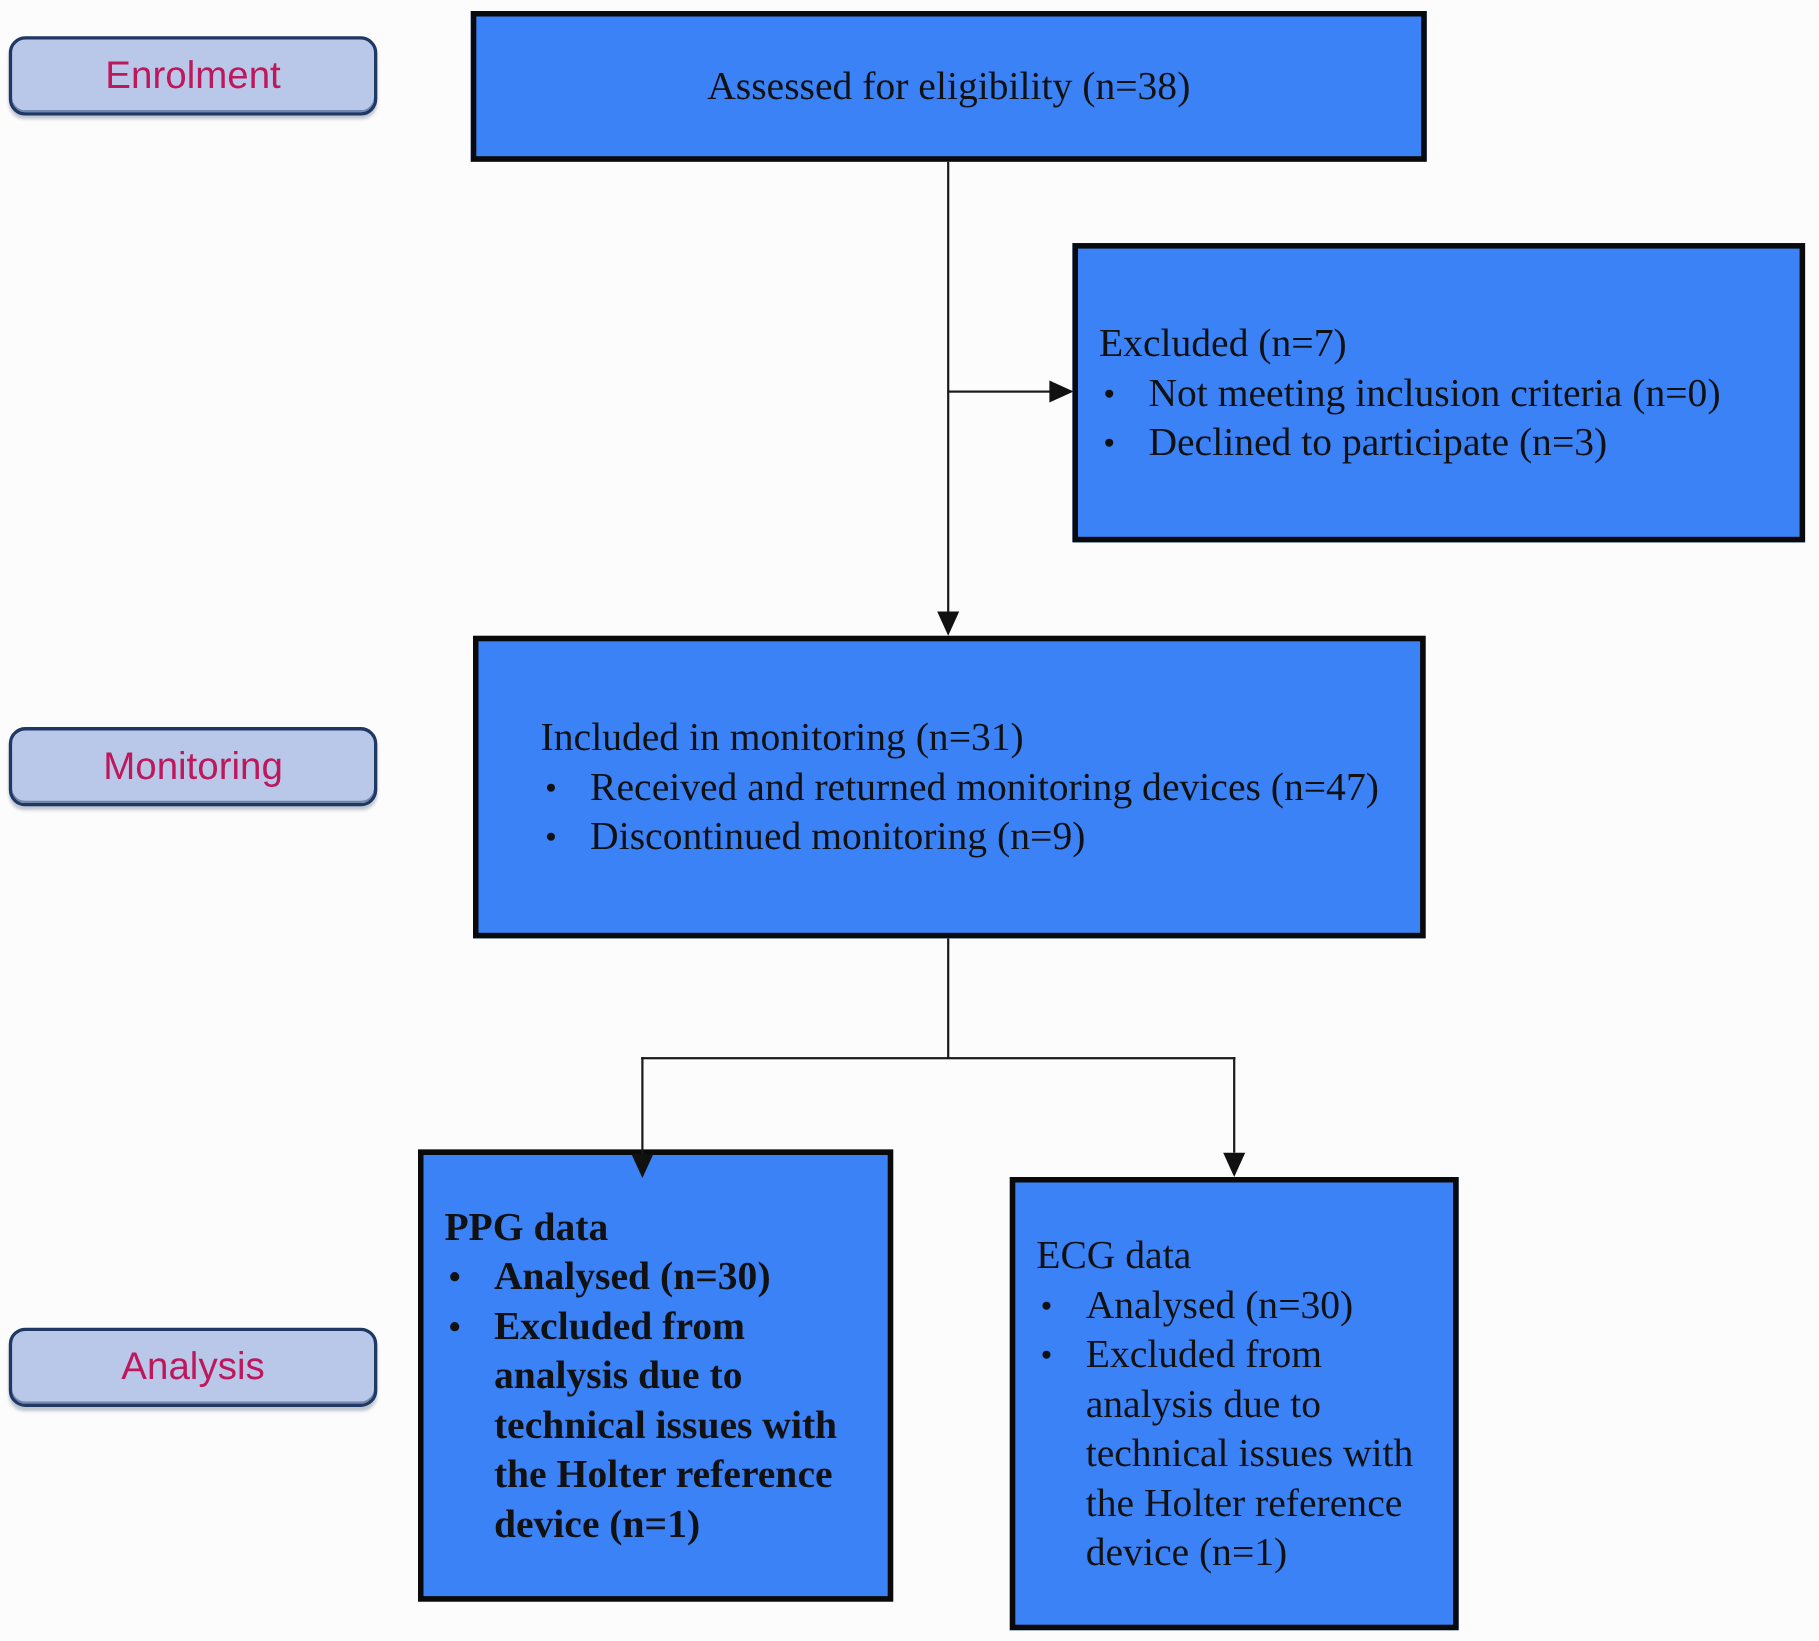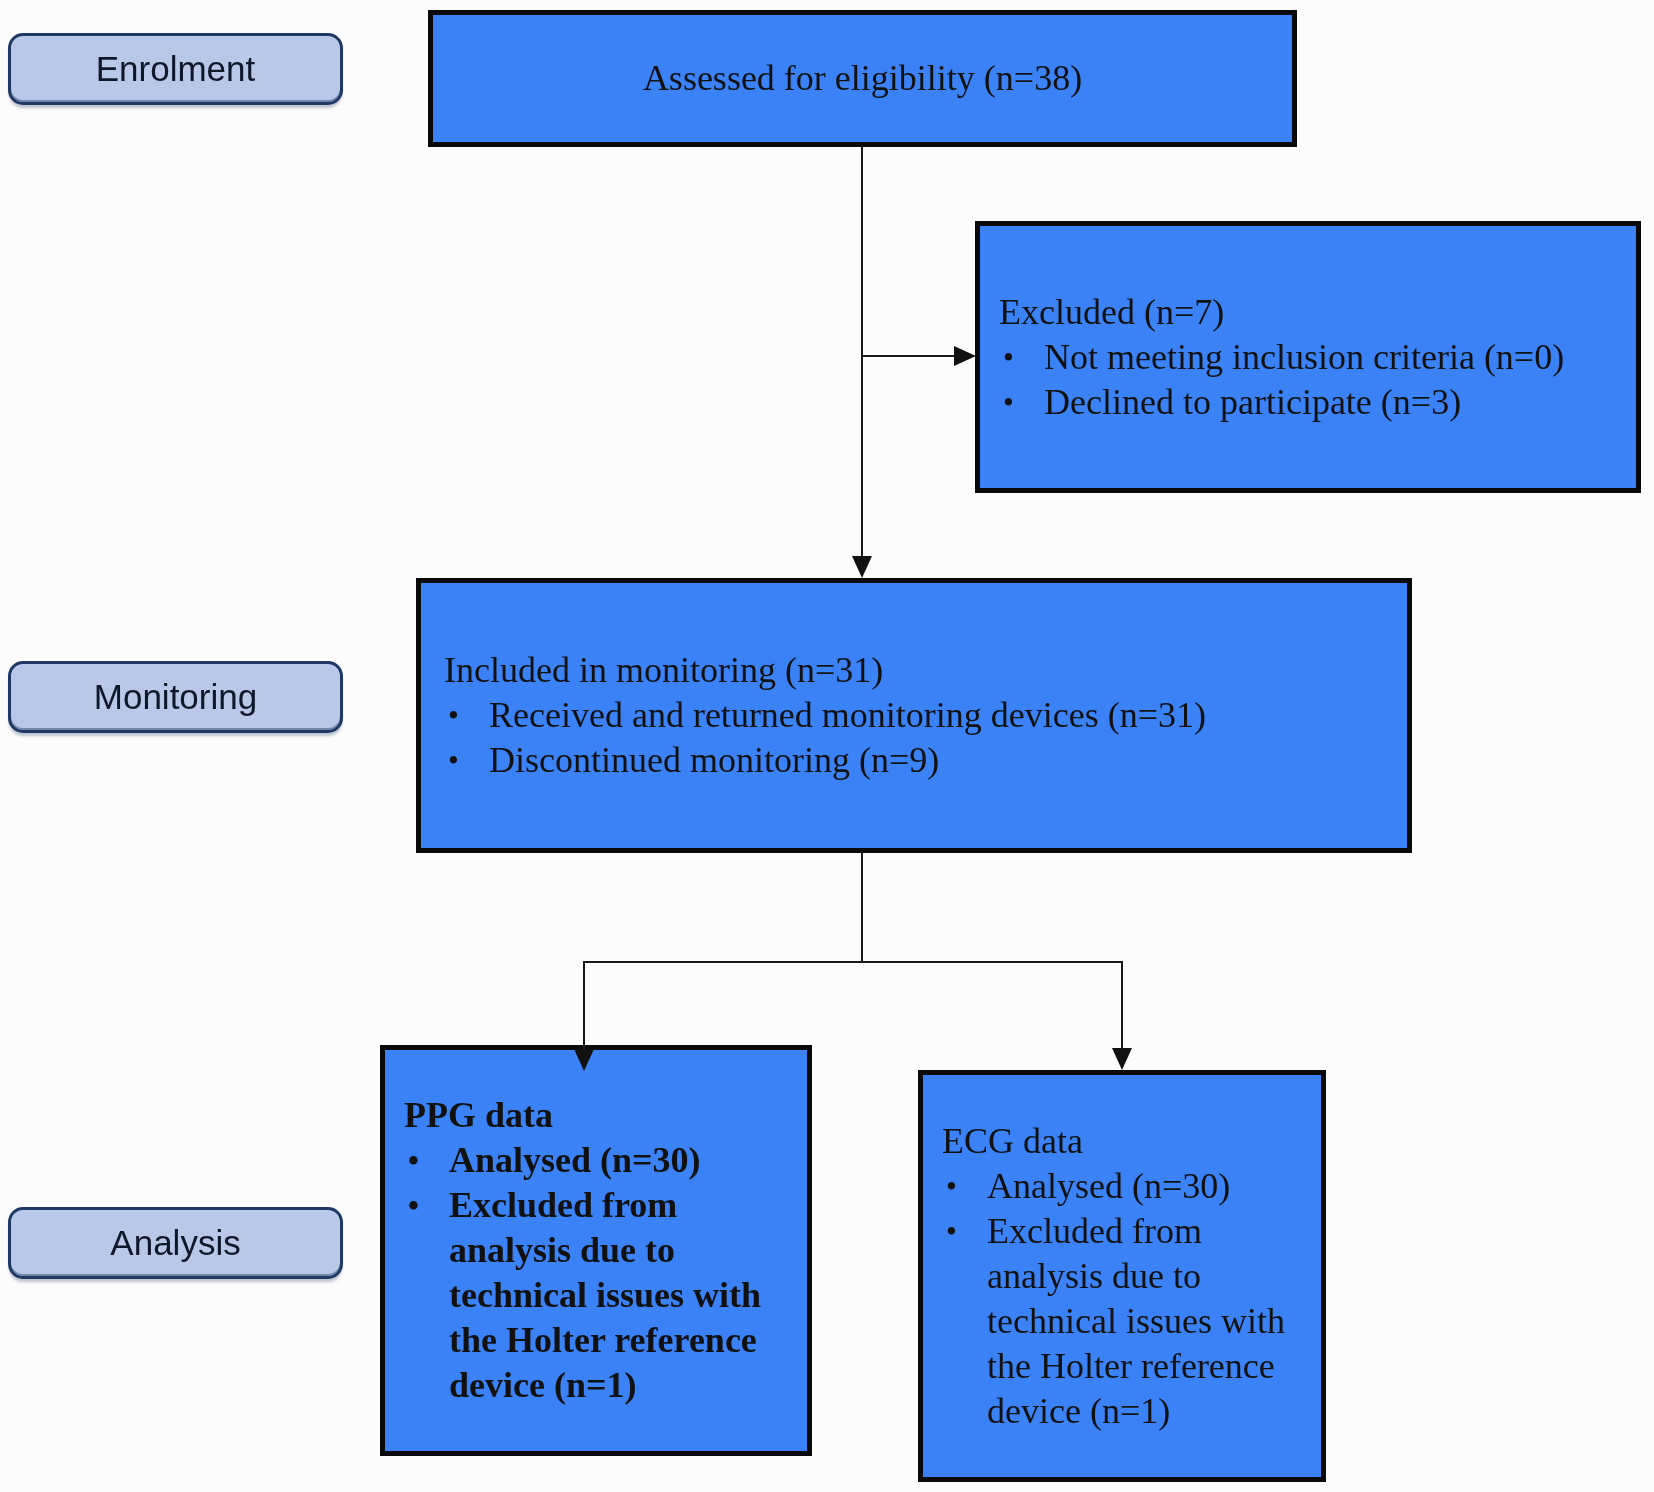--- a/index.html
+++ b/index.html
@@ -12,21 +12,21 @@
   }
   .canvas{position:absolute;inset:0;}
 
   
   .stage{
     position:absolute;left:8px;width:335px;height:72px;
     background:#b9c8e8;
     border:3px solid #1f3864;
     border-radius:15px;
     box-sizing:border-box;
-    color:#0f172a;
+    color:#be185d;
     font-family:"Liberation Sans",sans-serif;
     font-size:35px;
     display:flex;align-items:center;justify-content:center;
     box-shadow:0 4px 3px -1px rgba(90,105,135,.38), inset 0 -2px 0 rgba(31,56,100,.45);
   }
   #stage-enrolment{top:33px;}
   #stage-monitoring{top:661px;}
   #stage-analysis{top:1207px;}
 
   
@@ -35,21 +35,21 @@
     background:#3b82f6;
     border:5px solid #0a0a0a;
     box-sizing:border-box;
     color:#111;
     font-size:36px;
     display:flex;flex-direction:column;justify-content:center;
   }
   #box-assessed{left:428px;top:10px;width:869px;height:137px;align-items:center;}
   #box-assessed .title{text-align:center;}
   #box-excluded{left:975px;top:221px;width:666px;height:272px;}
-  #box-included{left:416px;top:578px;width:996px;height:275px;}
+  #box-included{left:430px;top:578px;width:866px;height:275px;align-items:center;}
   #box-ppg{left:380px;top:1045px;width:432px;height:411px;font-weight:bold;}
   #box-ecg{left:918px;top:1070px;width:408px;height:412px;}
 
   .inner{padding-left:19px;padding-right:4px;}
   #box-included .inner{padding-left:23px;}
   .title{line-height:45px;}
   .bullet{display:flex;line-height:45px;padding-left:4px;}
   .dot{width:41px;flex:none;font-size:31px;}
   .btext{flex:1;}
 
@@ -109,21 +109,21 @@
         </div>
     </div>
   </div>
 
   <div class="flowbox" id="box-included">
     <div class="inner">
       <div class="title">Included in monitoring (n=31)</div>
       <div class="bullets">
           <div class="bullet">
             <span class="dot">•</span>
-            <span class="btext">Received and returned monitoring devices (n=31)</span>
+            <span class="btext">Received and returned monitoring devices (n=47)</span>
           </div>
           <div class="bullet">
             <span class="dot">•</span>
             <span class="btext">Discontinued monitoring (n=9)</span>
           </div>
         </div>
     </div>
   </div>
 
   <div class="flowbox" id="box-ppg">

